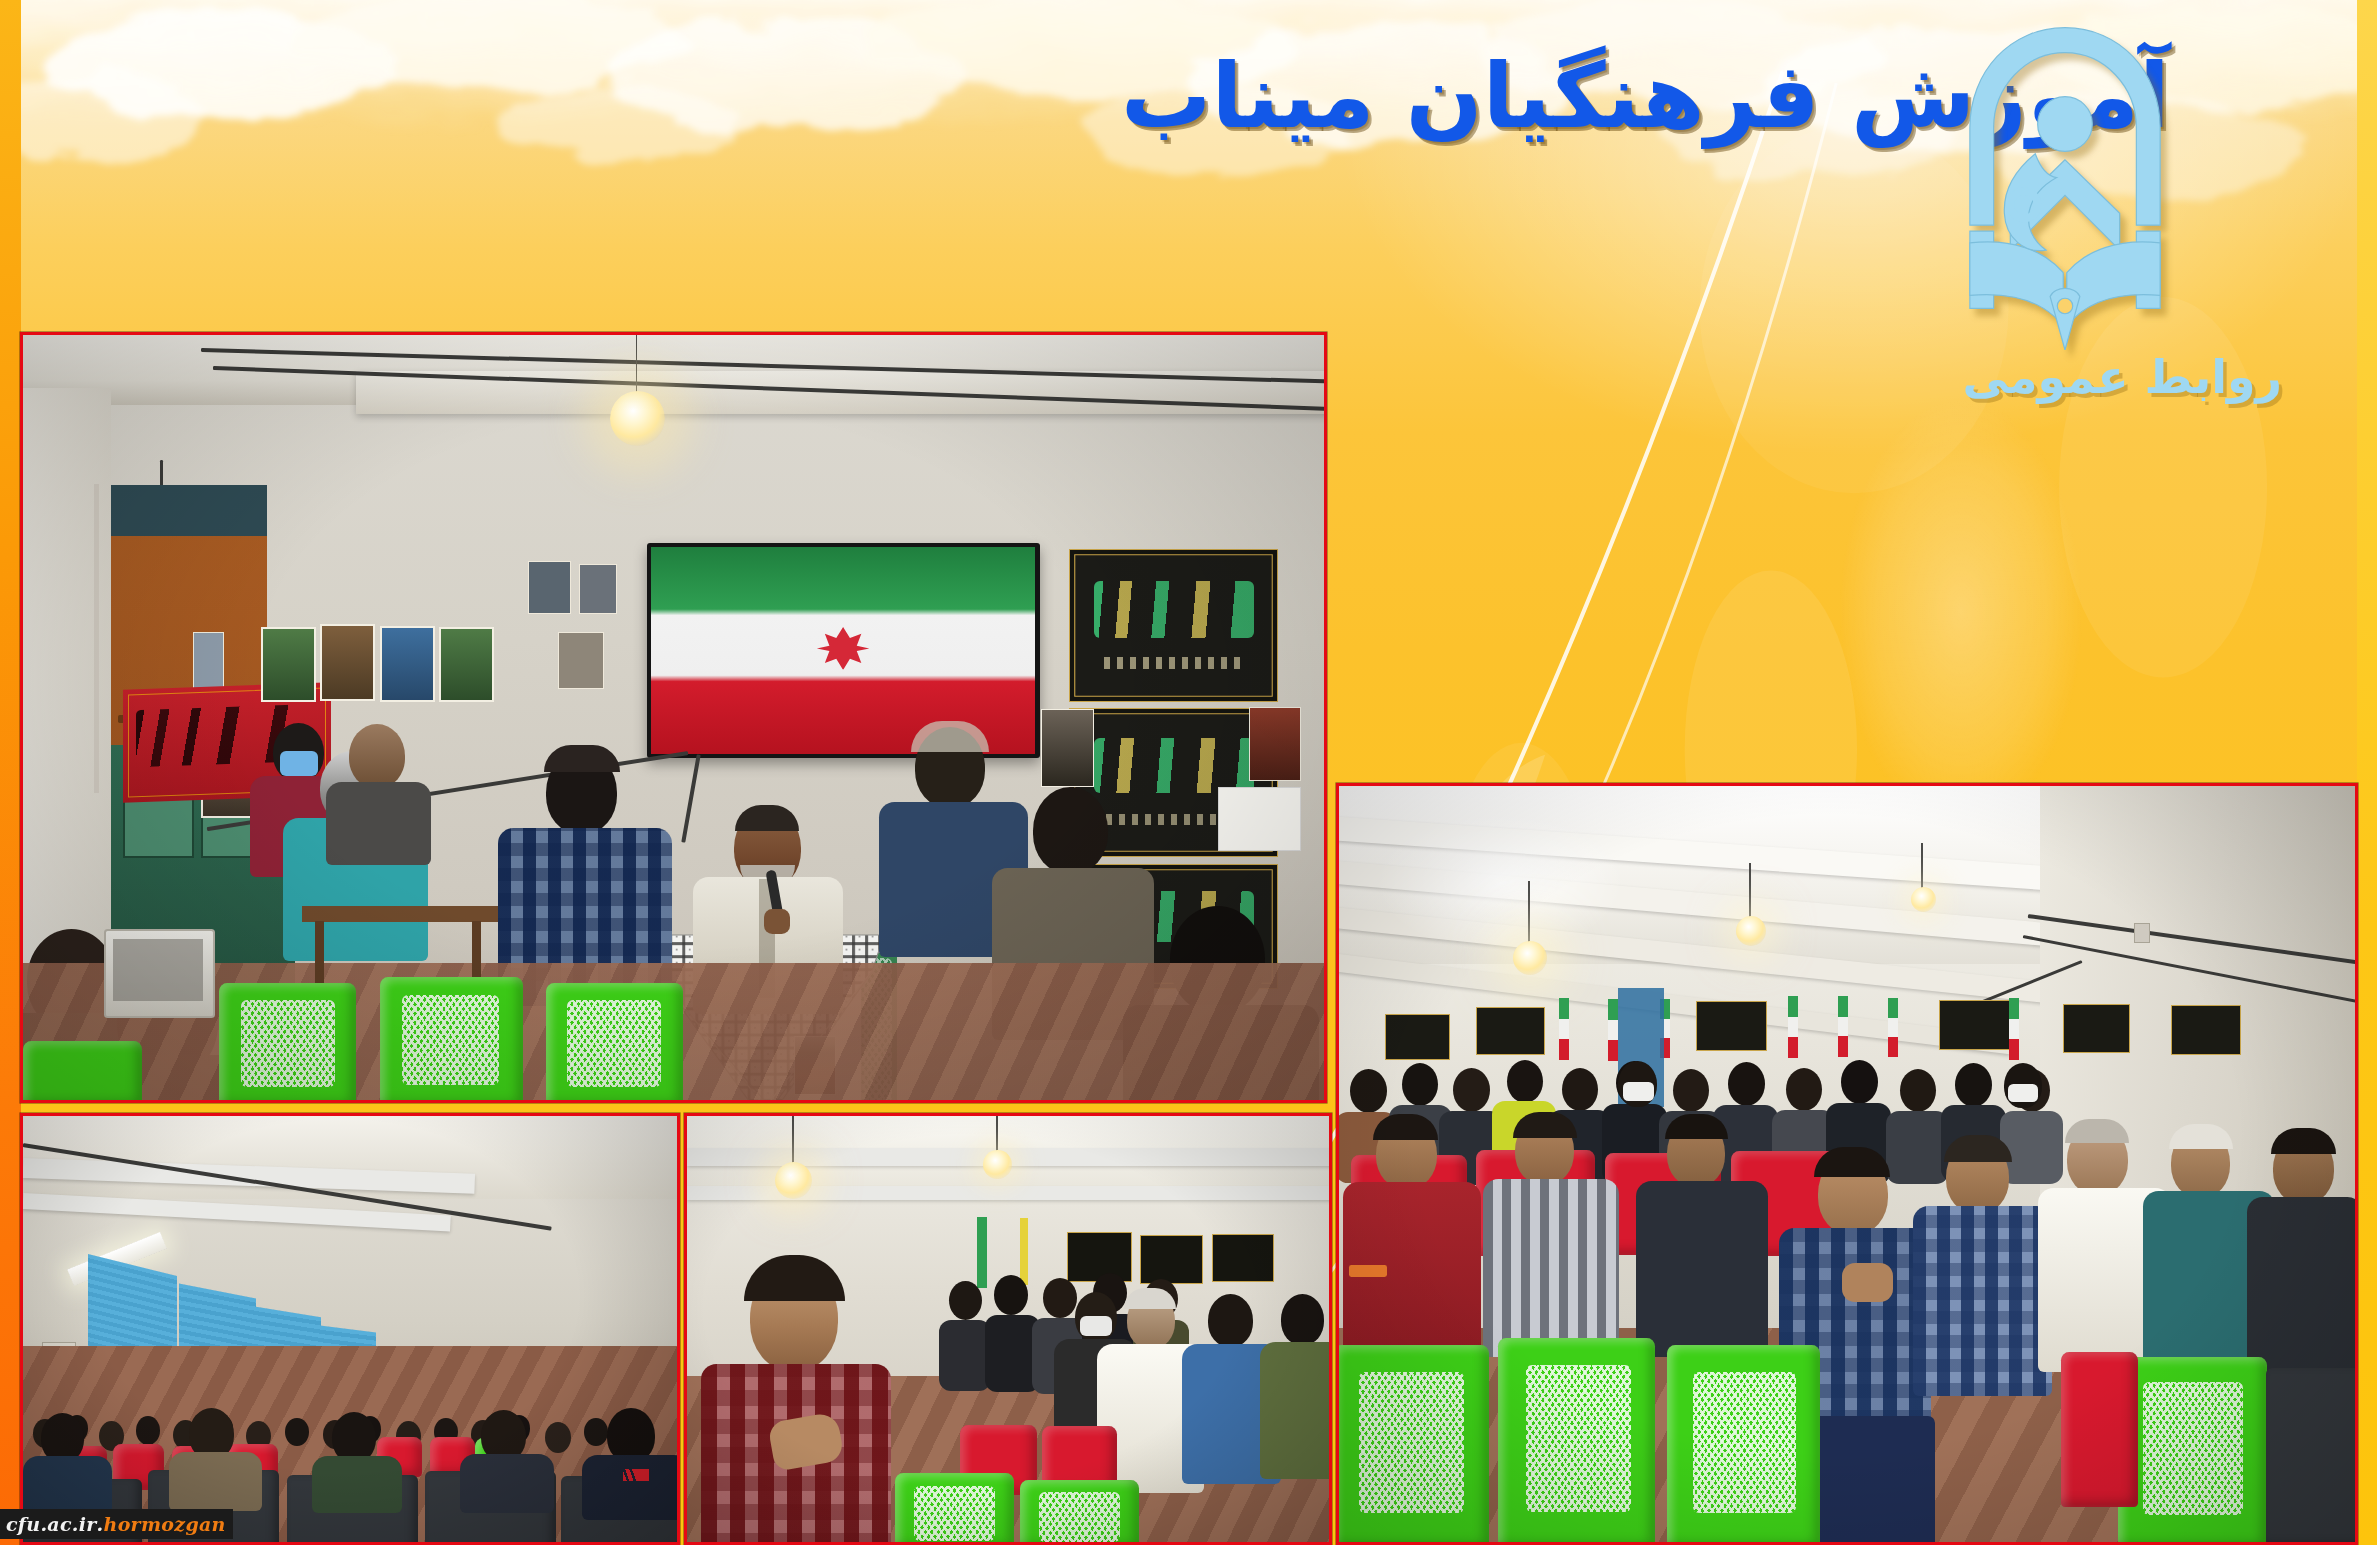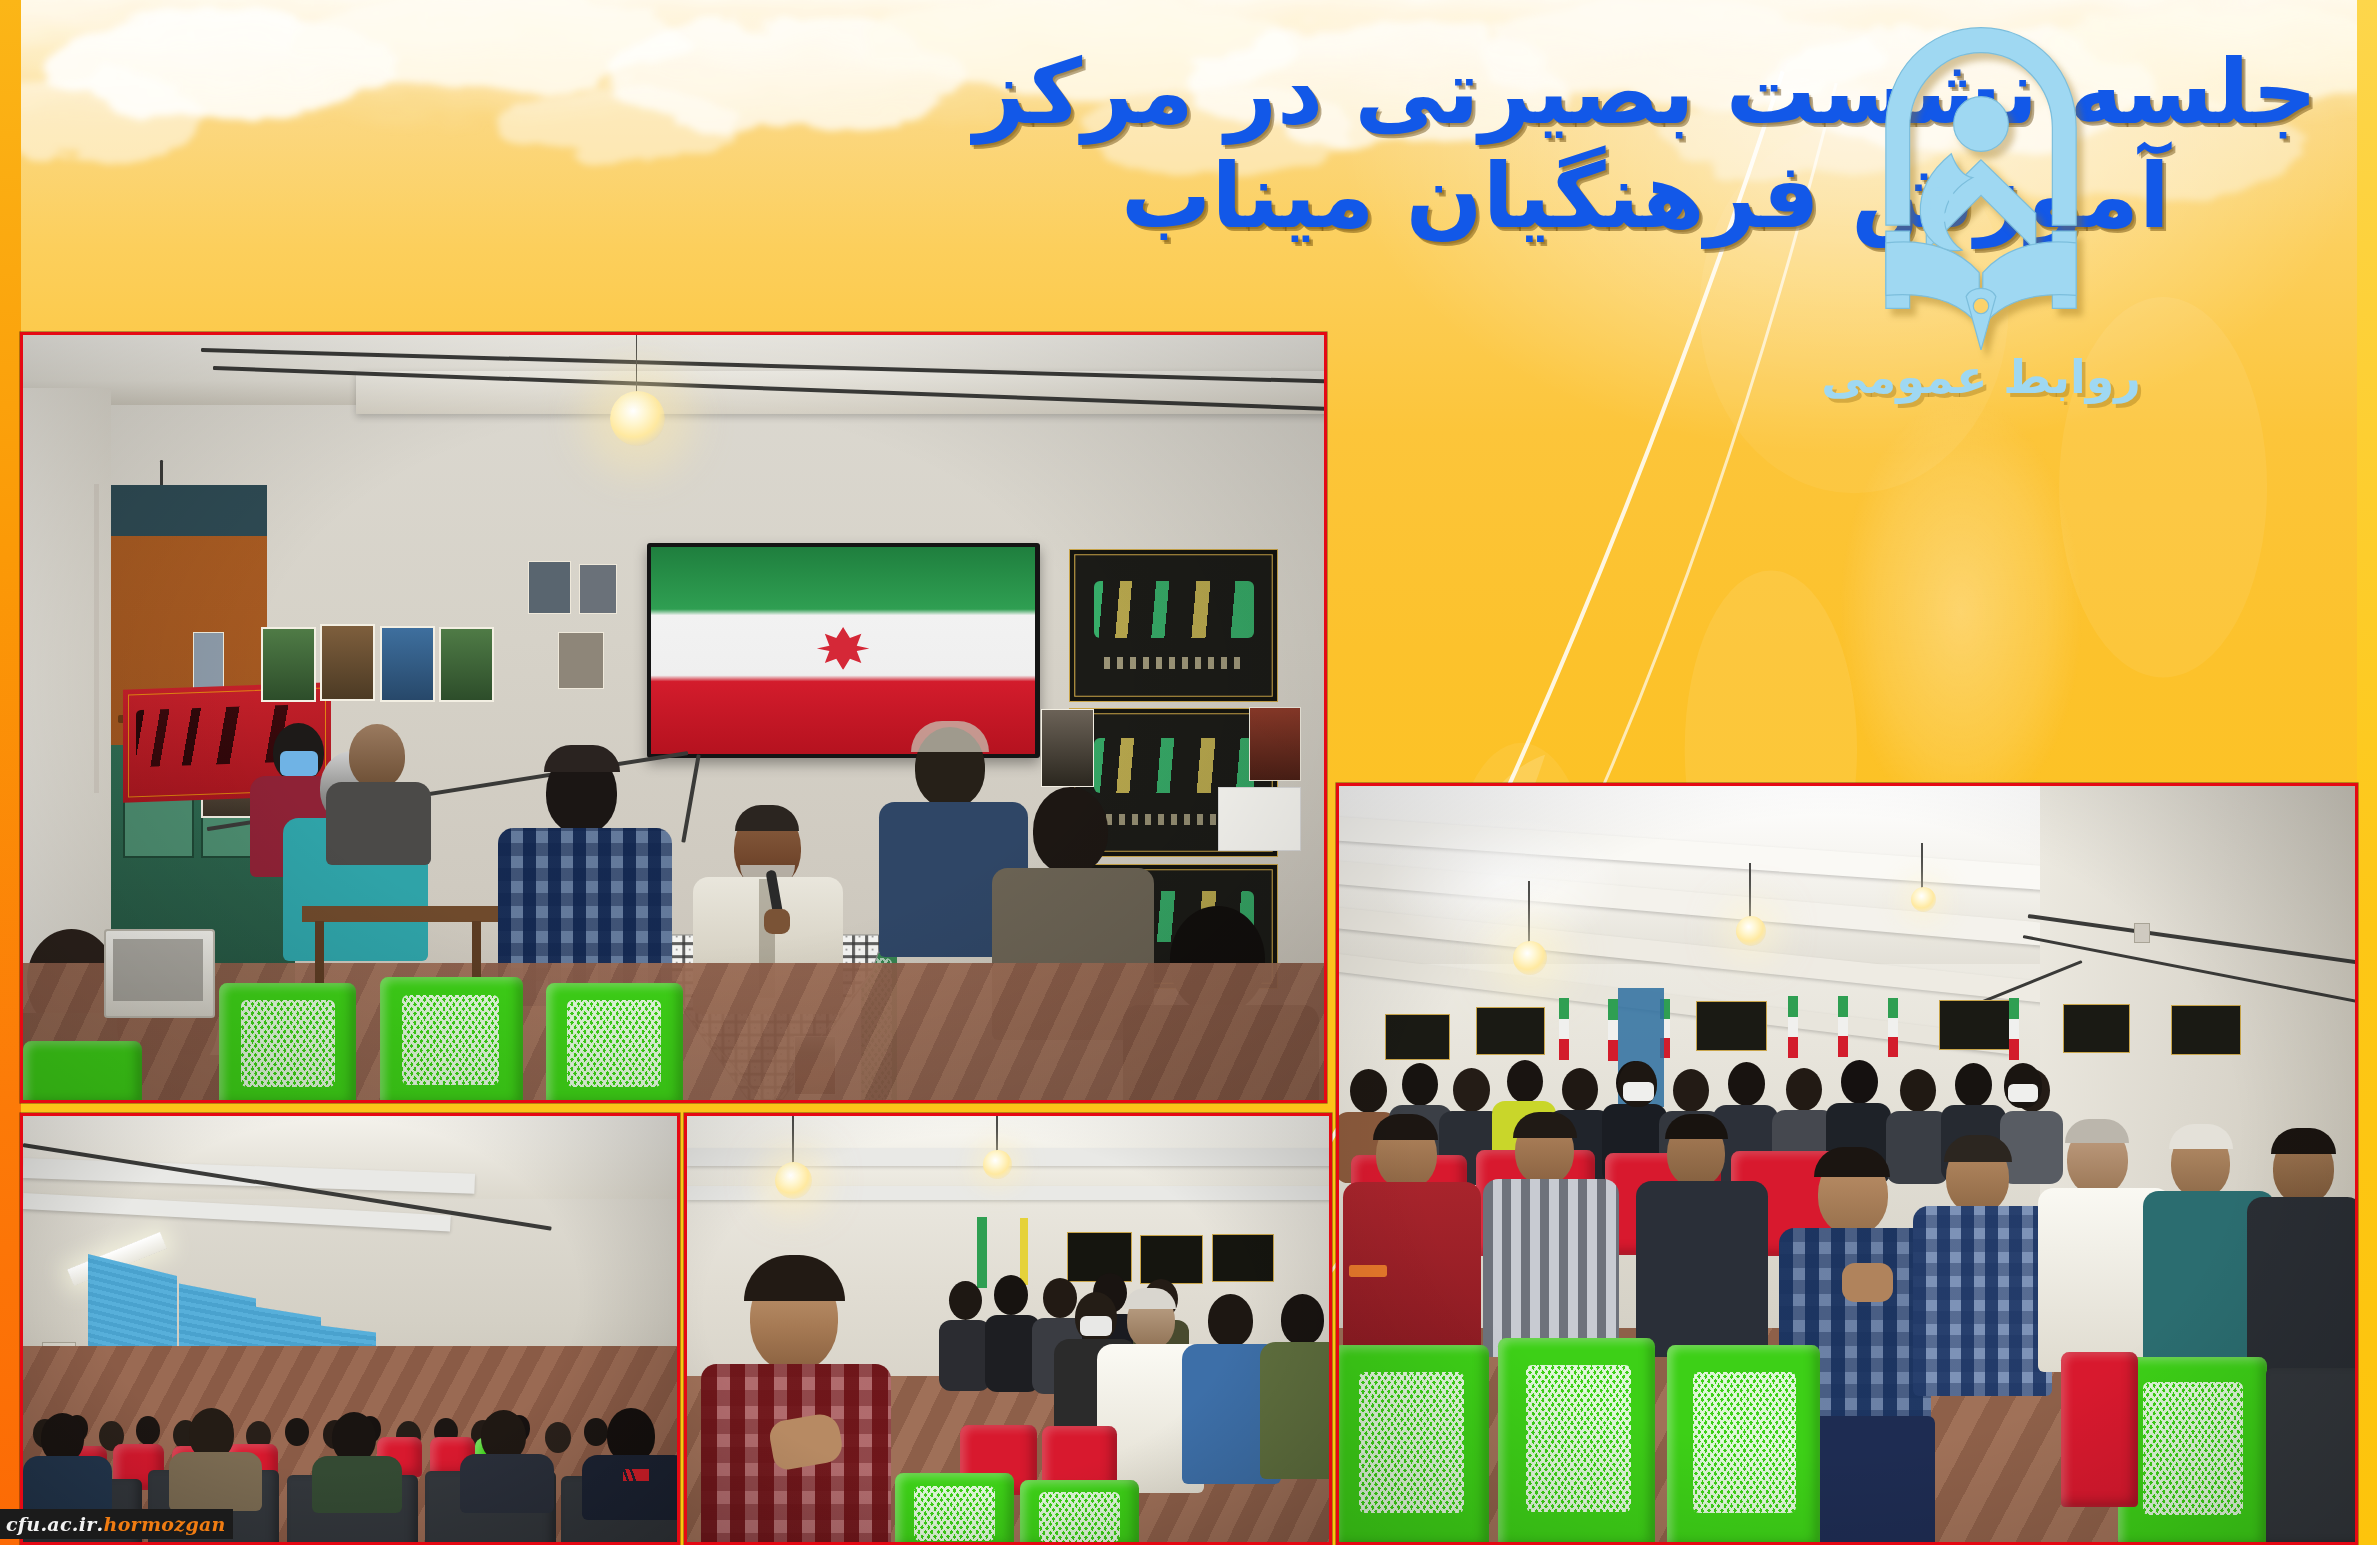--- a/index.html
+++ b/index.html
@@ -60,22 +60,22 @@
        3.6px 4.2px 0 rgba(90,60,0,.42),
        1.8px 2.4px 1.2px rgba(120,80,10,.35);
     white-space:nowrap;
   }
   .title-line.l1{ font-size:90px; }
   .title-line.l2{ font-size:90px; margin-top:3.6px; }
 
   
   .logo-block{
     position:absolute; z-index:8;
-    left:1764px; top:16.6px; width:434px;
-    text-align:center;
+    left:1848px; top:16.6px; width:434px;
+    text-align:right;
   }
   .logo-mark{ width:238px; height:333px; margin:0 auto; display:block;
               filter:drop-shadow(6px 7.1px 3px rgba(150,110,20,.38)); }
   .logo-cap{
     direction:rtl;
     color:#9FD8F2;
     font-weight:700;
     text-shadow:3.6px 4.2px 0 rgba(150,110,20,.38);
     line-height:1.18;
   }
@@ -221,21 +221,20 @@
     <path d="M3090,140 C2960,660 2790,1160 2560,1620 C2360,2010 2120,2330 1830,2600" fill="none" stroke="#ffffff" stroke-width="5" opacity=".65"></path>
     <path d="M2250,1700 C2600,1880 3100,2150 4000,2400" fill="none" stroke="#ffffff" stroke-width="9" opacity=".8"></path>
     <path d="M33,1690 C500,1830 1200,1810 2232,1600" fill="none" stroke="#ffffff" stroke-width="8" opacity=".78"></path>
     <path d="M2260,2230 C2700,2310 3300,2330 3960,2295" fill="none" stroke="#ffffff" stroke-width="6" opacity=".55"></path>
   </svg>
 
   <div class="left-band"></div>
   <div class="right-band"></div>
 
   <div class="title-block">
-    <div class="title-line l1">جلسه نشست بصیرتی در مرکز</div>
     <div class="title-line l2">آموزش فرهنگیان میناب</div>
   </div>
 
   <div class="logo-block">
     <svg class="logo-mark" viewBox="0 0 400 560">
       <g fill="#9FD8F2" stroke="#7CBEDC" stroke-width="2">
 
         <path d="M200,18
                  C108,18 40,92 40,186
                  L40,350

